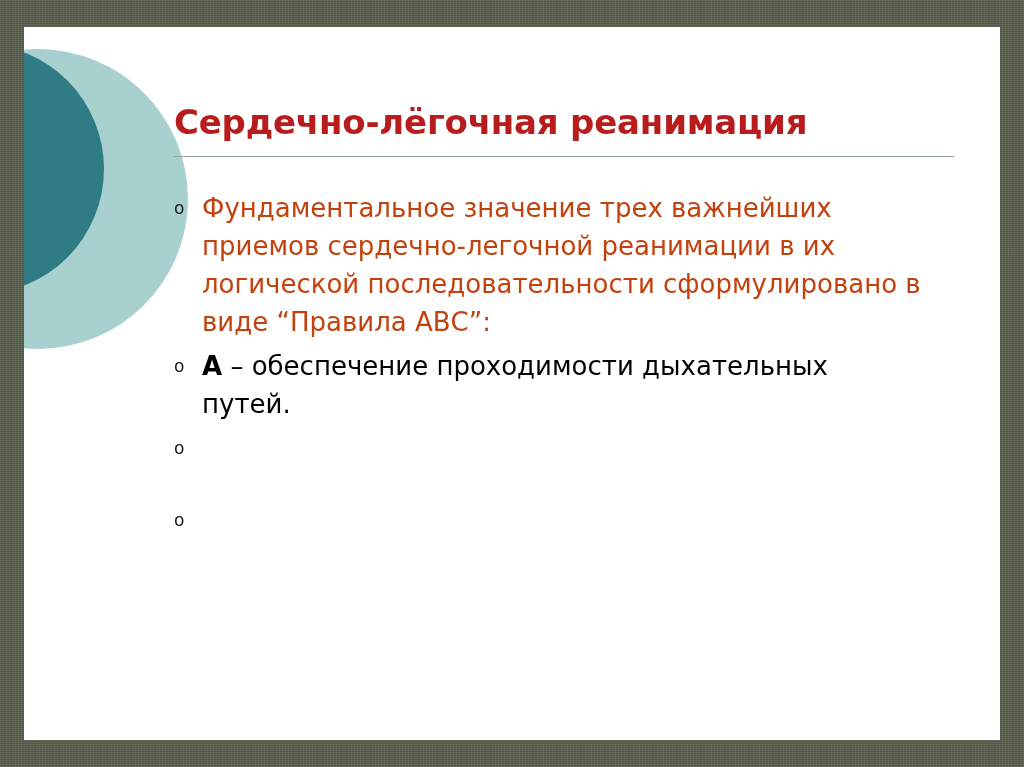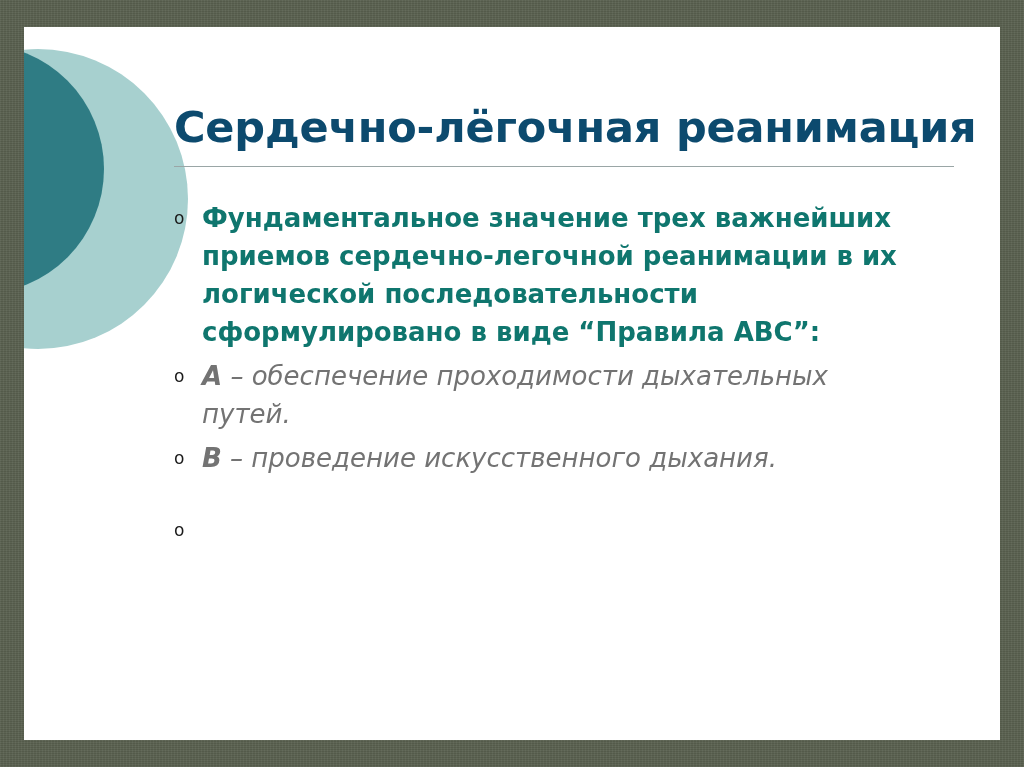--- a/index.html
+++ b/index.html
@@ -59,23 +59,23 @@
     background: #2f7c84;
   }
   #content {
     position: absolute;
     left: 150px;
     top: 75px;
     width: 790px;
   }
   #slide-title {
     font-family: "DejaVu Sans", sans-serif;
-    font-size: 43px;
+    font-size: 34px;
     font-weight: bold;
-    color: #0c4a6e;
+    color: #b91c1c;
     letter-spacing: -0.2px;
     white-space: nowrap;
   }
   #title-rule {
     margin-top: 14px;
     border-bottom: 1px solid #9aa6a6;
     width: 780px;
   }
   #bullet-list {
     margin-top: 32px;
@@ -96,28 +96,27 @@
     color: #1a1a1a;
     line-height: 38px;
     width: 28px;
     flex: 0 0 28px;
     text-align: left;
   }
   .bullet-text {
     font-family: "DejaVu Sans", sans-serif;
     font-size: 26px;
     line-height: 38px;
-    color: #0f766e;
-    font-weight: bold;
+    color: #c2410c;
+    font-weight: normal;
     max-width: 720px;
   }
   .bullet-text.regular {
     font-weight: normal;
-    color: #737373;
-    font-style: italic;
+    color: #000000;
   }
   .letter {
     font-weight: bold;
   }
 </style>
 </head>
 <body>
 
 <div id="slide-frame">
   <div id="slide-canvas">
@@ -136,21 +135,20 @@
           <span class="bullet-text">Фундаментальное значение трех важнейших приемов сердечно-легочной реанимации в их логической последовательности сформулировано в виде “Правила АВС”:</span>
         </li>
 
         <li class="bullet-item">
           <span class="bullet-marker">o</span>
           <span class="bullet-text regular"><span class="letter">А</span> – обеспечение проходимости дыхательных путей.</span>
         </li>
 
         <li class="bullet-item">
           <span class="bullet-marker">o</span>
-          <span class="bullet-text regular"><span class="letter">В</span> – проведение искусственного дыхания.</span>
         </li>
 
         <li class="bullet-item gap-before">
           <span class="bullet-marker">o</span>
         </li>
 
       </ul>
     </div>
 
   </div>

